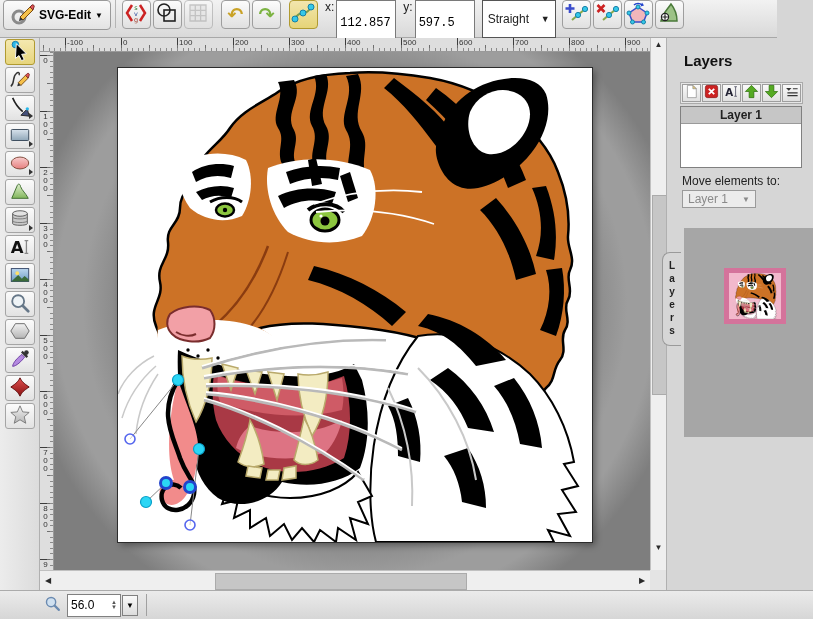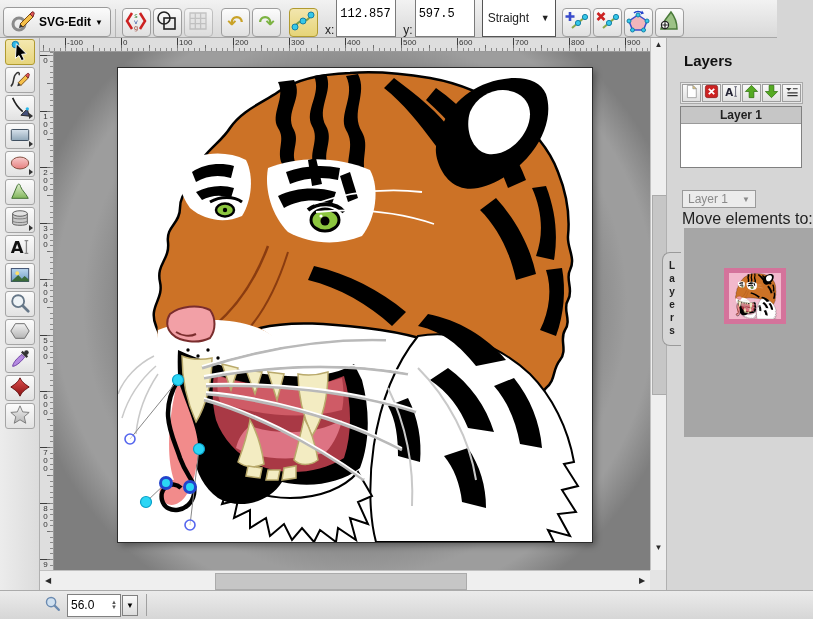--- a/index.html
+++ b/index.html
@@ -2,21 +2,21 @@
 <html><head>
 <meta charset="utf-8">
 <style>
   html,body{margin:0;padding:0;background:#fff;}
   .app{position:relative;width:813px;height:619px;overflow:hidden;
        font-family:"Liberation Sans","DejaVu Sans",sans-serif;font-size:12px;color:#222;
        background:#d6d6d6;user-select:none;}
   
   .topbar{position:absolute;left:0;top:0;width:777px;height:38px;
           background:linear-gradient(#f2f2f2,#d9d9d9);border-bottom:1px solid #a8a8a8;
-          display:flex;align-items:flex-end;box-sizing:border-box;}
+          display:flex;align-items:flex-start;box-sizing:border-box;}
   .menu-btn{display:flex;align-items:center;gap:4px;margin-left:3px;height:30px;padding:0 7px;
             background:linear-gradient(#fbfbfb,#e3e3e3);border:1px solid #9a9a9a;border-radius:4px;
             font-weight:bold;font-size:12px;cursor:pointer;}
   .tsep{width:1px;height:28px;background:#b5b5b5;margin:0 4px;}
   .btn{width:29px;height:29px;margin-left:2px;display:flex;align-items:center;justify-content:center;
        background:linear-gradient(#fcfcfc,#e0e0e0);border:1px solid #9e9e9e;border-radius:4px;cursor:pointer;padding:0;}
   .btn.pressed{background:linear-gradient(#f2e6ae,#e6d478);border-color:#b09a30;}
   .btn.disabled{opacity:.55;}
   .glyph{font-family:"DejaVu Sans",sans-serif;font-size:19px;font-weight:bold;line-height:1;}
   .coord-label{margin-left:7px;font-size:12px;color:#222;}
@@ -70,21 +70,21 @@
   
   .sidebar{position:absolute;left:666px;top:38px;width:147px;height:552px;background:#d6d6d6;
            border-left:1px solid #b0b0b0;box-sizing:border-box;}
   .layers-title{position:absolute;left:17px;top:14px;font-size:15px;font-weight:bold;color:#111;}
   .layer-btns{position:absolute;left:13px;top:44px;display:flex;gap:1px;background:#e6e6e6;border:1px solid #aaa;padding:1px;}
   .lbtn{width:19px;height:18px;display:flex;align-items:center;justify-content:center;background:linear-gradient(#fafafa,#e0e0e0);
         border:1px solid #9e9e9e;cursor:pointer;padding:0;}
   .layer-list{position:absolute;left:13px;top:68px;width:122px;height:62px;background:#fff;border:1px solid #808080;box-sizing:border-box;}
   .layer-row{height:16px;background:#c6c6c6;border-bottom:1px solid #9a9a9a;font-weight:bold;font-size:12px;
              text-align:center;line-height:16px;cursor:pointer;}
-  .move-label{position:absolute;left:15px;top:136px;font-size:16px;color:#222;margin-top:36px;}
+  .move-label{position:absolute;left:15px;top:136px;font-size:12px;color:#222;}
   .move-select{position:absolute;left:15px;top:152px;width:74px;height:18px;display:flex;align-items:center;
                justify-content:space-between;padding:0 5px;background:#ececec;border:1px solid #9a9a9a;
                color:#8a8a8a;font-size:12px;box-sizing:border-box;}
   .preview-panel{position:absolute;left:17px;top:190px;width:130px;height:209px;background:#a6a6a6;}
   .thumb-frame{position:absolute;left:40px;top:40px;width:62px;height:56px;background:#f2b8cc;
                border:5px solid #d4739b;box-sizing:border-box;}
   .thumb-frame svg{width:100%;height:100%;display:block;}
   .side-tab{position:absolute;left:662px;top:252px;width:19px;height:94px;background:#d6d6d6;
             border:1px solid #9a9a9a;border-right:none;border-radius:8px 0 0 8px;
             display:flex;align-items:center;justify-content:center;cursor:pointer;box-sizing:border-box;}

